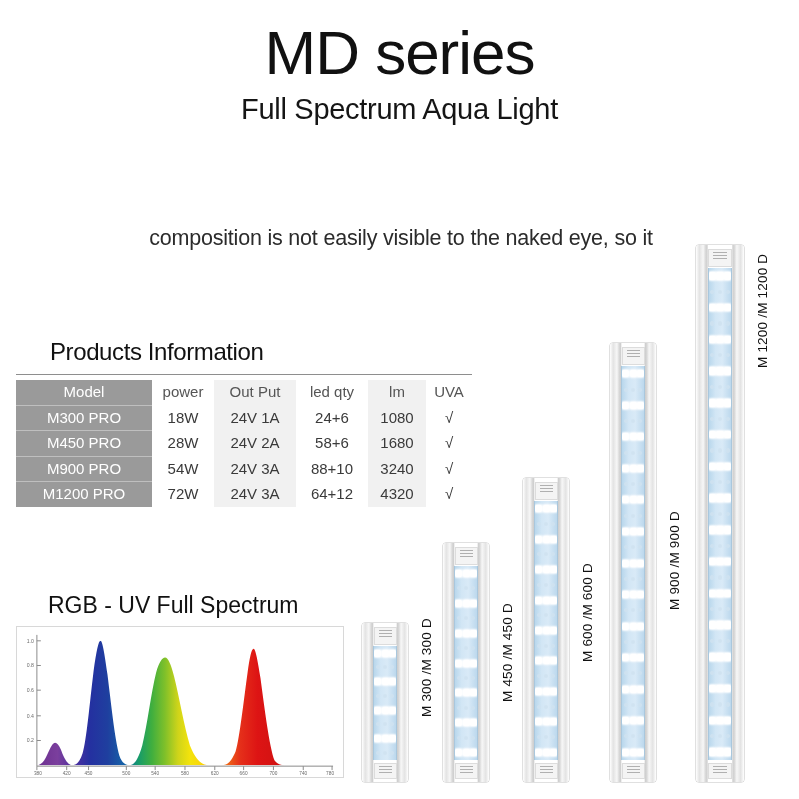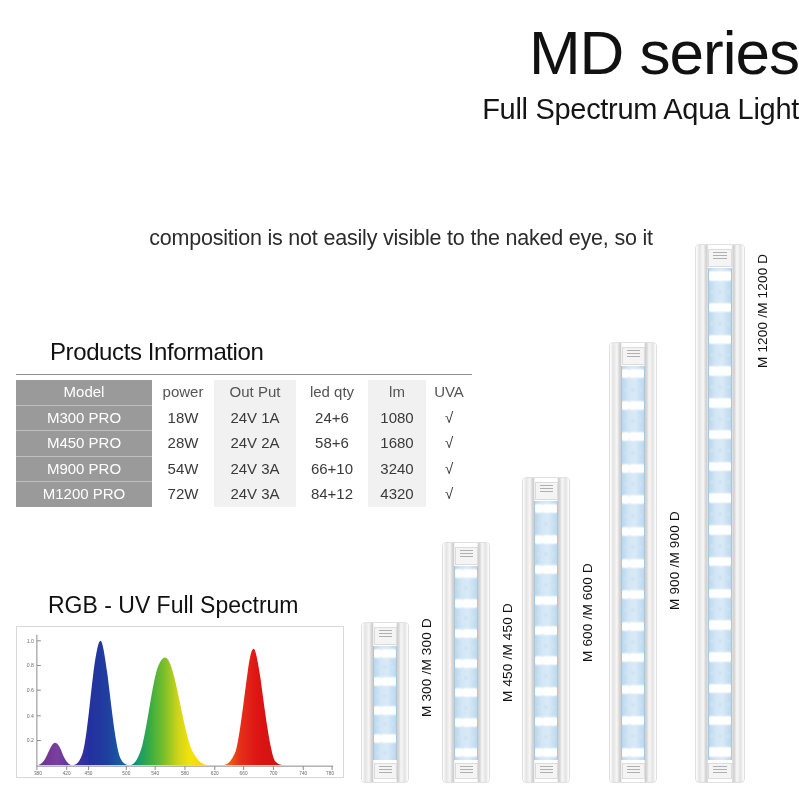--- a/index.html
+++ b/index.html
@@ -7,21 +7,21 @@
     width:799px;height:799px;
     background:#ffffff;
     font-family:"Liberation Sans","DejaVu Sans",sans-serif;
     color:#222;
     overflow:hidden;
     position:relative;
   }
   .page{position:relative;width:799px;height:799px;}
 
   
-  .hdr{position:absolute;left:0;top:22px;width:799px;text-align:right;}
+  .hdr{position:absolute;left:0;top:22px;width:799px;text-align:center;}
   .hdr .title{
     font-size:62px;line-height:1.0;font-weight:400;letter-spacing:-1px;color:#111;
   }
   .hdr .subtitle{
     font-size:29px;line-height:1.0;margin-top:11px;font-weight:400;color:#151515;
     letter-spacing:-0.3px;
   }
 
   
   .note{
@@ -145,29 +145,29 @@
         <td class="c-power">28W</td>
         <td class="c-out">24V 2A</td>
         <td class="c-qty">58+6</td>
         <td class="c-lm">1680</td>
         <td class="c-uva tick">√</td>
       </tr>
       <tr>
         <td class="c-model">M900 PRO</td>
         <td class="c-power">54W</td>
         <td class="c-out">24V 3A</td>
-        <td class="c-qty">66+10</td>
+        <td class="c-qty">88+10</td>
         <td class="c-lm">3240</td>
         <td class="c-uva tick">√</td>
       </tr>
       <tr>
         <td class="c-model">M1200 PRO</td>
         <td class="c-power">72W</td>
         <td class="c-out">24V 3A</td>
-        <td class="c-qty">84+12</td>
+        <td class="c-qty">64+12</td>
         <td class="c-lm">4320</td>
         <td class="c-uva tick">√</td>
       </tr>
     </tbody>
   </table>
 
   <div class="sp-title">RGB - UV  Full Spectrum</div>
   <div class="sp-box">
     <svg class="sp-svg" viewBox="0 0 328 152" preserveAspectRatio="none">
       <defs>

